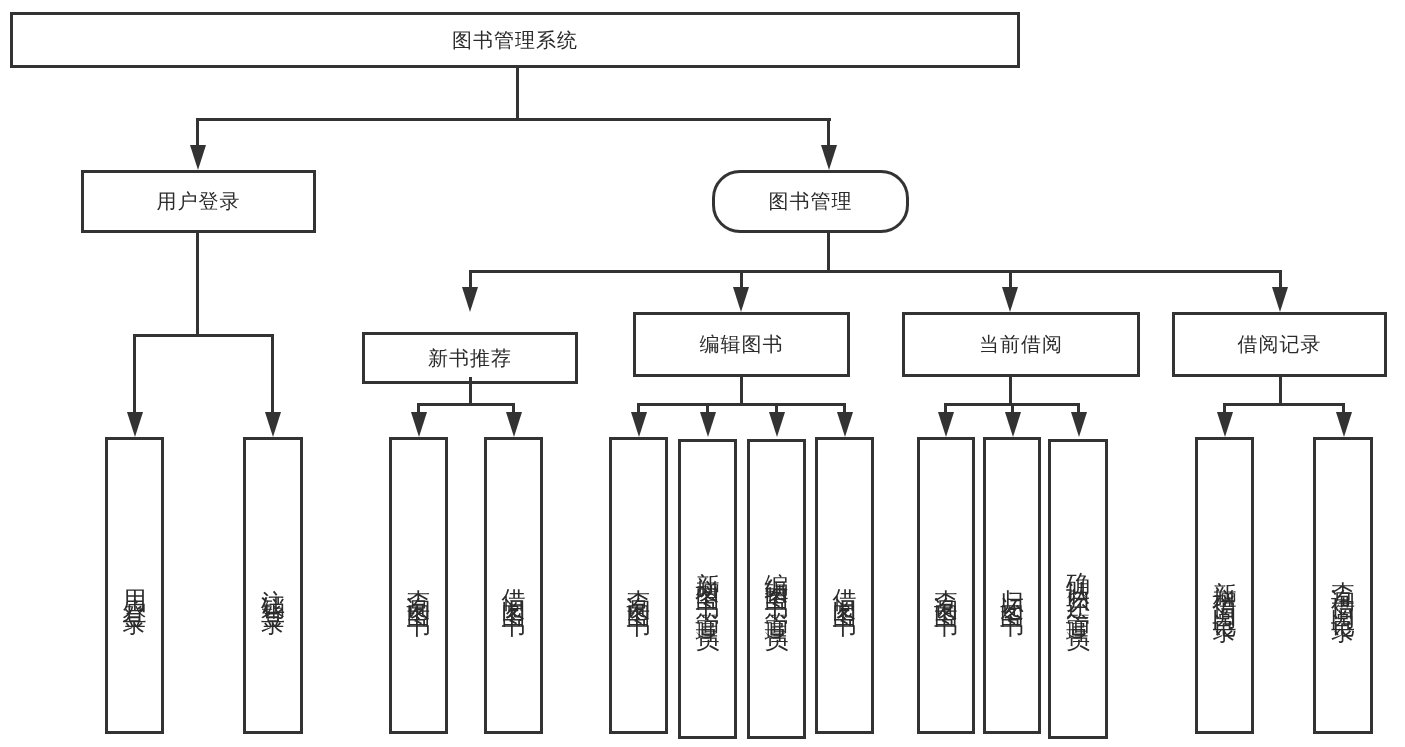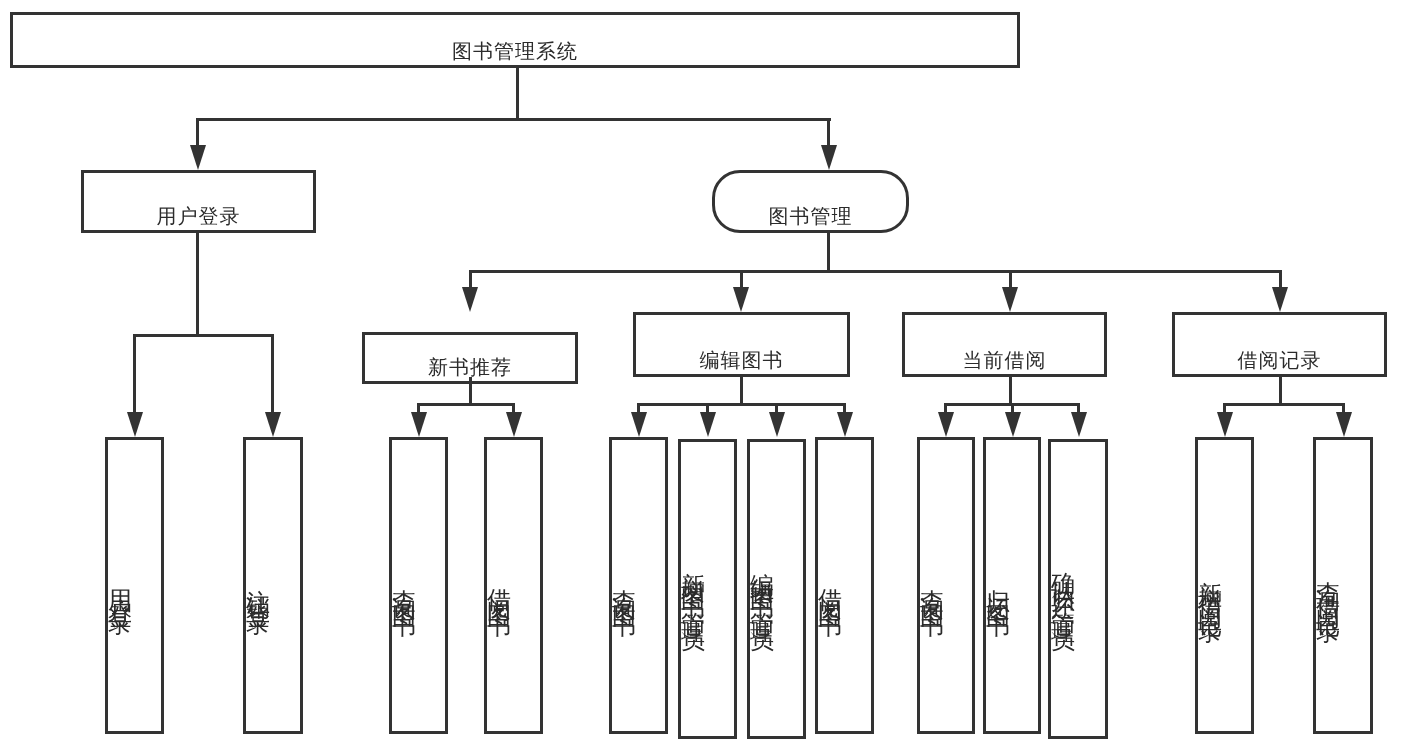--- a/index.html
+++ b/index.html
@@ -2,21 +2,21 @@
 <html><head>
 <meta charset="utf-8">
 <style>
   html,body{margin:0;padding:0;background:#ffffff;}
   #stage{
     position:relative;width:1405px;height:747px;background:#ffffff;overflow:hidden;
     font-family:"Liberation Sans","DejaVu Sans",sans-serif;color:#2b2b2b;
   }
   .box{
     position:absolute;background:#ffffff;border:3px solid #333333;box-sizing:border-box;
-    display:flex;align-items:flex-end;justify-content:center;color:#2b2b2b;
+    display:flex;align-items:center;justify-content:center;color:#2b2b2b;
   }
   .hbox{font-size:20px;letter-spacing:1px;}
   .leaf{
     writing-mode:vertical-rl;text-orientation:mixed;
     font-size:24px;letter-spacing:8px;line-height:1;
   }
   .ln{position:absolute;background:#333333;}
   .ar{
     position:absolute;width:0;height:0;
     border-left:8px solid transparent;border-right:8px solid transparent;
@@ -74,21 +74,21 @@
   <div class="ar" style="left:733px;top:287px;"></div>
   <div class="ar" style="left:1002px;top:287px;"></div>
   <div class="ar" style="left:1272px;top:287px;"></div>
 
   <div class="box hbox" style="left:362px;top:332px;width:216px;height:52px;">
     <span>新书推荐</span>
   </div>
   <div class="box hbox" style="left:633px;top:312px;width:217px;height:65px;">
     <span>编辑图书</span>
   </div>
-  <div class="box hbox" style="left:902px;top:312px;width:205px;height:65px;">
+  <div class="box hbox" style="left:902px;top:312px;width:238px;height:65px;">
     <span>当前借阅</span>
   </div>
   <div class="box hbox" style="left:1172px;top:312px;width:215px;height:65px;">
     <span>借阅记录</span>
   </div>
 
   <div class="ln" style="left:469px;top:377px;width:3px;height:29px;"></div>
   <div class="ln" style="left:417px;top:403px;width:98px;height:3px;"></div>
   <div class="ln" style="left:417px;top:403px;width:3px;height:12px;"></div>
   <div class="ln" style="left:512px;top:403px;width:3px;height:12px;"></div>

